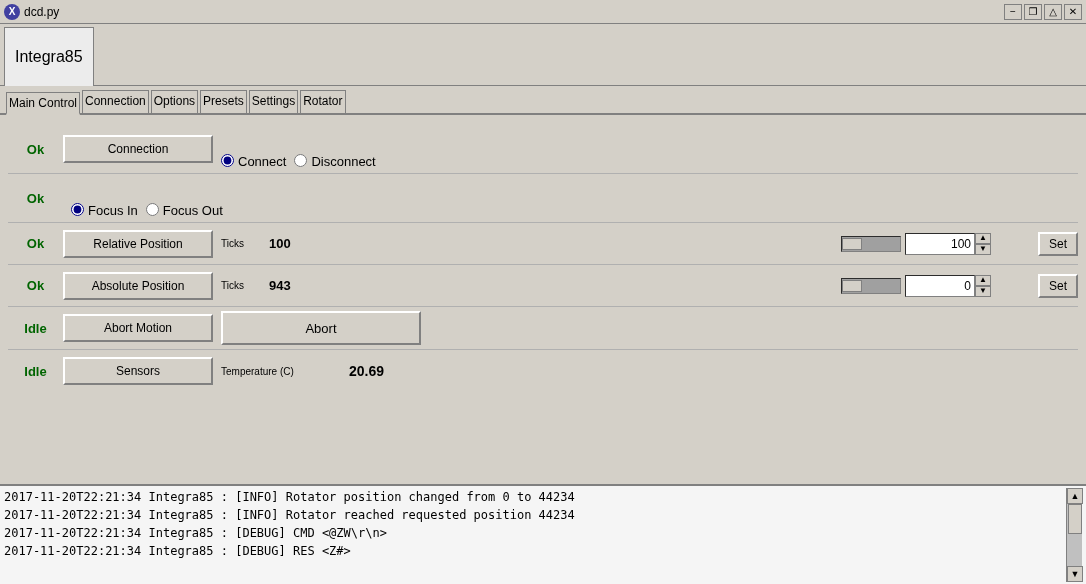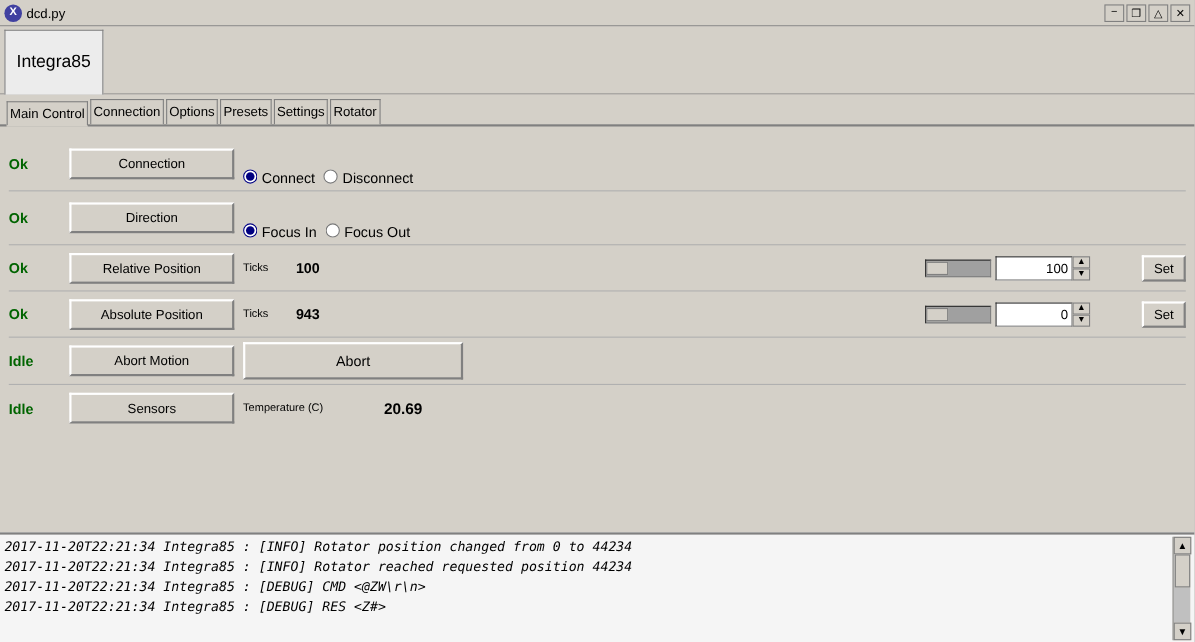--- a/index.html
+++ b/index.html
@@ -120,21 +120,21 @@
       border-bottom: 1px solid #b0b0b0;
       padding: 4px 0;
     }
     .row:last-child { border-bottom: none; }
 
     .status-label {
       width: 55px;
       color: #006400;
       font-weight: bold;
       font-size: 13px;
-      text-align: left;
+      text-align: center;
     }
 
     .control-btn {
       width: 150px;
       height: 28px;
       background: #d4d0c8;
       border: 2px solid #808080;
       border-top-color: #ffffff;
       border-left-color: #ffffff;
       font-size: 12px;
@@ -257,21 +257,20 @@
       padding: 2px 4px;
       font-family: monospace;
       font-size: 12px;
       color: #000;
       display: flex;
       flex-direction: row;
     }
     .log-content {
       flex: 1;
       overflow: hidden;
-      font-style: italic;
     }
     .log-line {
       white-space: nowrap;
       line-height: 1.5;
     }
     .log-scrollbar {
       width: 16px;
       background: #d4d0c8;
       border-left: 1px solid #808080;
       display: flex;
@@ -369,21 +368,20 @@
         </label>
         <label class="radio-option">
           <input type="radio" name="connection" style="">
           <span>Disconnect</span>
         </label>
       </div>
     </div>
 
     <div class="row">
       <span class="status-label">Ok</span>
-      <button class="control-btn">Direction</button>
       <div class="row-content">
         <label class="radio-option">
           <input type="radio" name="direction" checked="" style="">
           <span>Focus In</span>
         </label>
         <label class="radio-option">
           <input type="radio" name="direction" style="">
           <span>Focus Out</span>
         </label>
       </div>

